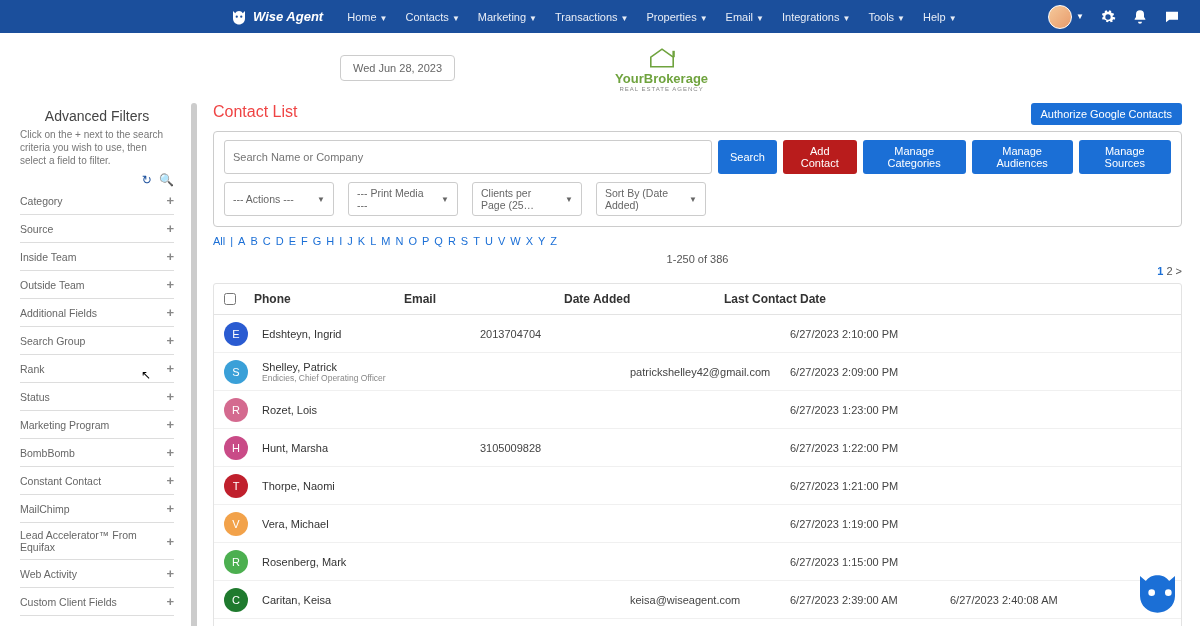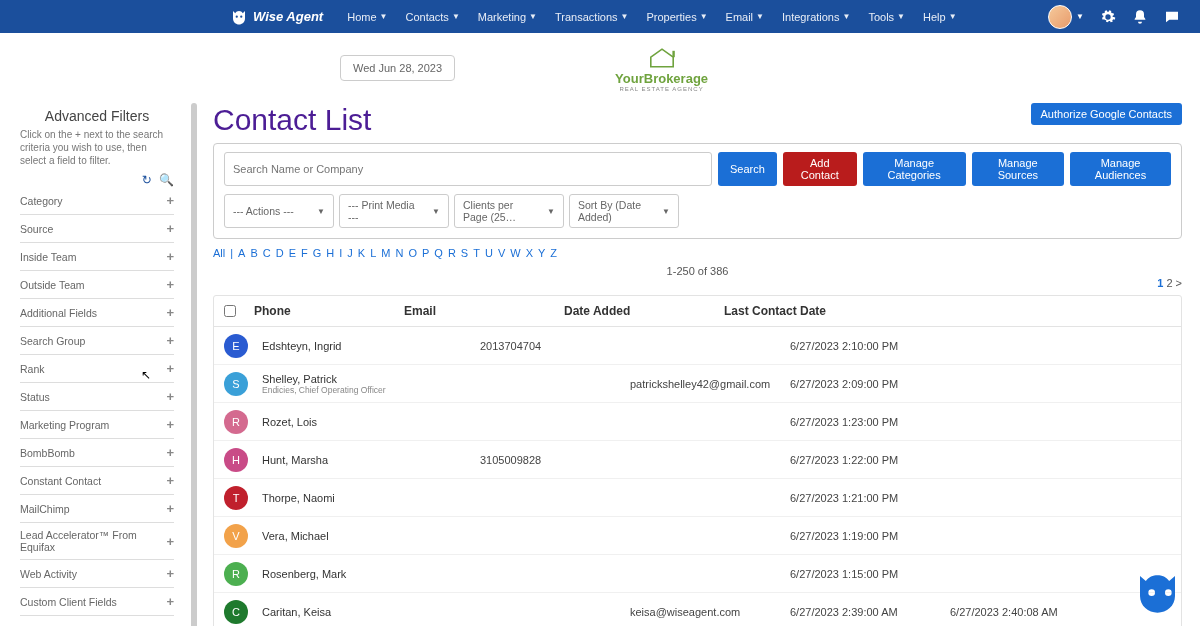--- a/index.html
+++ b/index.html
@@ -2,21 +2,21 @@
 <html><head>
 <meta charset="utf-8">
 <style>
 * { margin:0; padding:0; box-sizing:border-box; font-family:Arial,Helvetica,sans-serif; }
 body { background:#fff; font-size:12px; color:#333; width:1200px; }
 .topbar { background:#1b4f9c; height:33px; display:flex; align-items:center; padding:0 20px; color:#fff; }
 .logo-area { display:flex; align-items:center; margin-left:210px; }
 .logo-area .logo-icon { width:18px; height:18px; margin-right:5px; fill:#fff; }
 .logo-text { font-weight:bold; font-size:13px; font-style:italic; }
 .nav { display:flex; margin-left:15px; }
-.nav-item { padding:0 9px; font-size:11px; cursor:pointer; display:flex; align-items:center; color:#e8edf6;}
+.nav-item { padding:0 9px; font-size:11px; cursor:pointer; display:flex; align-items:flex-end; color:#e8edf6;}
 .nav-item .caret { margin-left:3px; font-size:8px;}
 .topbar-right { margin-left:auto; display:flex; align-items:center; gap:16px; }
 .avatar { width:24px; height:24px; border-radius:50%; background:linear-gradient(135deg,#f5c99b,#e89b6b); border:1px solid #fff; }
 .gear, .bell, .msg { width:16px; height:16px; fill:#fff; cursor:pointer;}
 .avatar-wrap { display:flex; align-items:center; }
 .avatar-wrap .caret{font-size:8px; margin-left:4px;}
 .subheader { height:70px; display:flex; align-items:center; padding:0 20px; }
 .date-pill { border:1px solid #ccc; border-radius:4px; padding:6px 12px; font-size:11px; color:#666; margin-left:320px;}
 .brokerage { margin-left:160px; display:flex; flex-direction:column; align-items:center;}
 .brokerage svg { width:32px; height:26px;}
@@ -26,29 +26,29 @@
 .sidebar { width:195px; padding:0 20px 20px 20px; border-right:1px solid #eee; position:relative;}
 .sidebar-scroll { position:absolute; right:-3px; top:0; bottom:0; width:6px; background:#ccc; border-radius:3px;}
 .filters-title { font-size:14px; color:#444; margin-bottom:4px; margin-top:5px;text-align:center;}
 .filters-desc { font-size:10px; color:#777; line-height:1.3;}
 .filter-icons { text-align:right; margin-top:6px; color:#1b4f9c; font-size:12px;}
 .filter-icons span { margin-left:4px; cursor:pointer; display:inline-block;}
 .filter-row { display:flex; justify-content:space-between; align-items:center; padding:6px 0; border-bottom:1px solid #ddd; font-size:10.5px; color:#666; cursor:pointer;}
 .filter-row .plus { color:#888; font-size:13px; font-weight:bold;}
 .content { flex:1; padding:0 18px 20px 18px; min-width:0;}
 .page-title-row { display:flex; align-items:flex-start; }
-.page-title { font-size:30px; color:#4c1d95; font-weight:500;}
+.page-title { font-size:16px; color:#ef4444; font-weight:500;}
 .auth-btn { background:#1b6fd6; color:#fff; border:none; border-radius:3px; padding:5px 10px; font-size:11px; margin-left:auto; cursor:pointer;}
 .toolbar-box { border:1px solid #ccc; border-radius:4px; padding:8px 10px 10px 10px; margin-top:6px;}
 .search-row { display:flex; gap:6px;}
 .search-input { flex:0 0 488px; border:1px solid #ccc; border-radius:3px; padding:5px 8px; font-size:11px; color:#777;}
 .btn { border:none; border-radius:3px; padding:5px 12px; font-size:11px; color:#fff; cursor:pointer;}
 .btn-blue { background:#1b6fd6;}
 .btn-green{ background:#b91c1c;}
-.drop-row { display:flex; gap:5px; margin-top:8px;}
+.drop-row { display:flex; gap:14px; margin-top:8px;}
 .dropdown { border:1px solid #ccc; border-radius:3px; padding:4px 8px; font-size:10.5px; color:#666; background:#fff; display:flex; align-items:center; cursor:pointer;}
 .dropdown .dd-caret { margin-left:auto; padding-left:14px; font-size:8px; color:#666;}
 .alpha-row { font-size:11px; color:#1b6fd6; margin-top:8px; display:flex; gap:5px; flex-wrap:wrap;}
 .alpha-row span { cursor:pointer;}
 .alpha-row .all { color:#1b6fd6;}
 .count-row { display:flex; align-items:center; margin-top:6px; font-size:11px; color:#555;flex-direction:column;}
 .count-row .pager { margin-left:auto; display:flex; gap:3px; align-items:center;}
 .count-row .pager .p1 { color:#1b6fd6; font-weight:bold;}
 .count-row .pager span{cursor:pointer;}
 .table { margin-top:6px; border:1px solid #e3e3e3; border-radius:3px;}
@@ -228,22 +228,22 @@
       <div class="page-title">Contact List</div>
       <button class="auth-btn">Authorize Google Contacts</button>
     </div>
 
     <div class="toolbar-box">
       <div class="search-row">
         <input class="search-input" placeholder="Search Name or Company" style="">
         <button class="btn btn-blue">Search</button>
         <button class="btn btn-green">Add Contact</button>
         <button class="btn btn-blue">Manage Categories</button>
+        <button class="btn btn-blue">Manage Audiences</button>
         <button class="btn btn-blue">Manage Sources</button>
-        <button class="btn btn-blue">Manage Audiences</button>
       </div>
       <div class="drop-row">
         <div class="dropdown" style="width:110px">
             <span>--- Actions ---</span>
             <span class="dd-caret">▼</span>
           </div>
         <div class="dropdown" style="width:110px">
             <span>--- Print Media ---</span>
             <span class="dd-caret">▼</span>
           </div>

